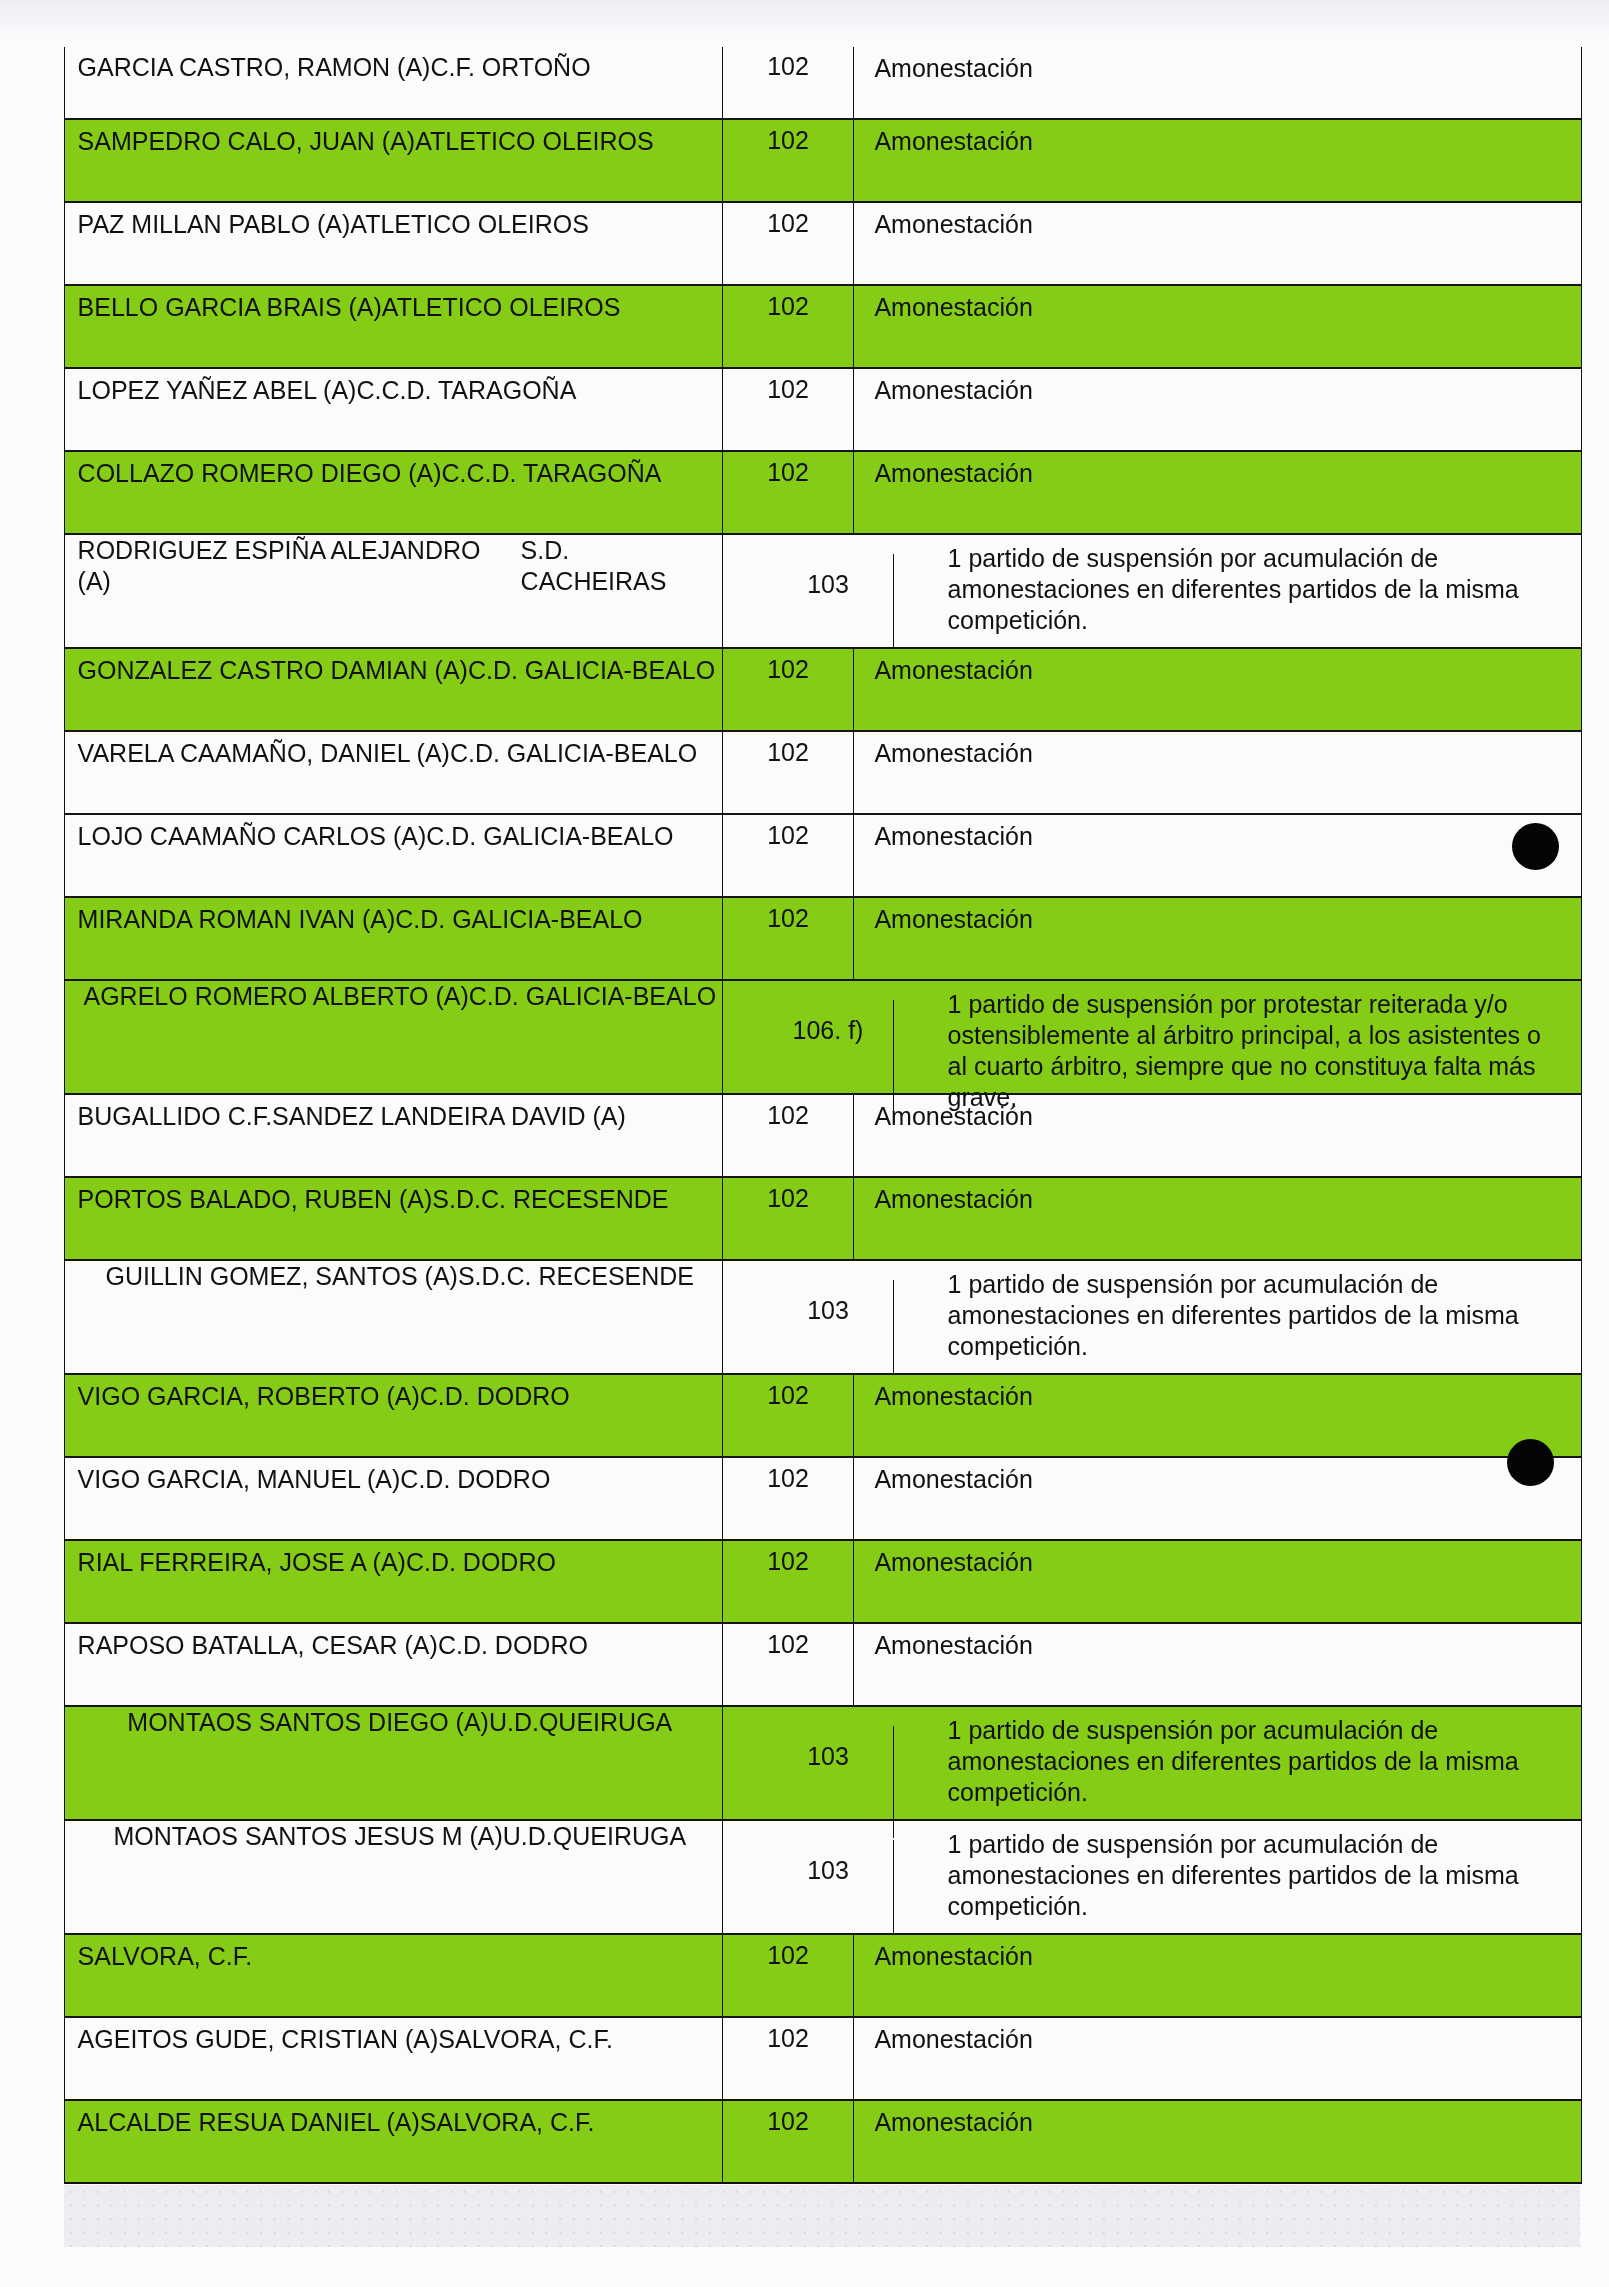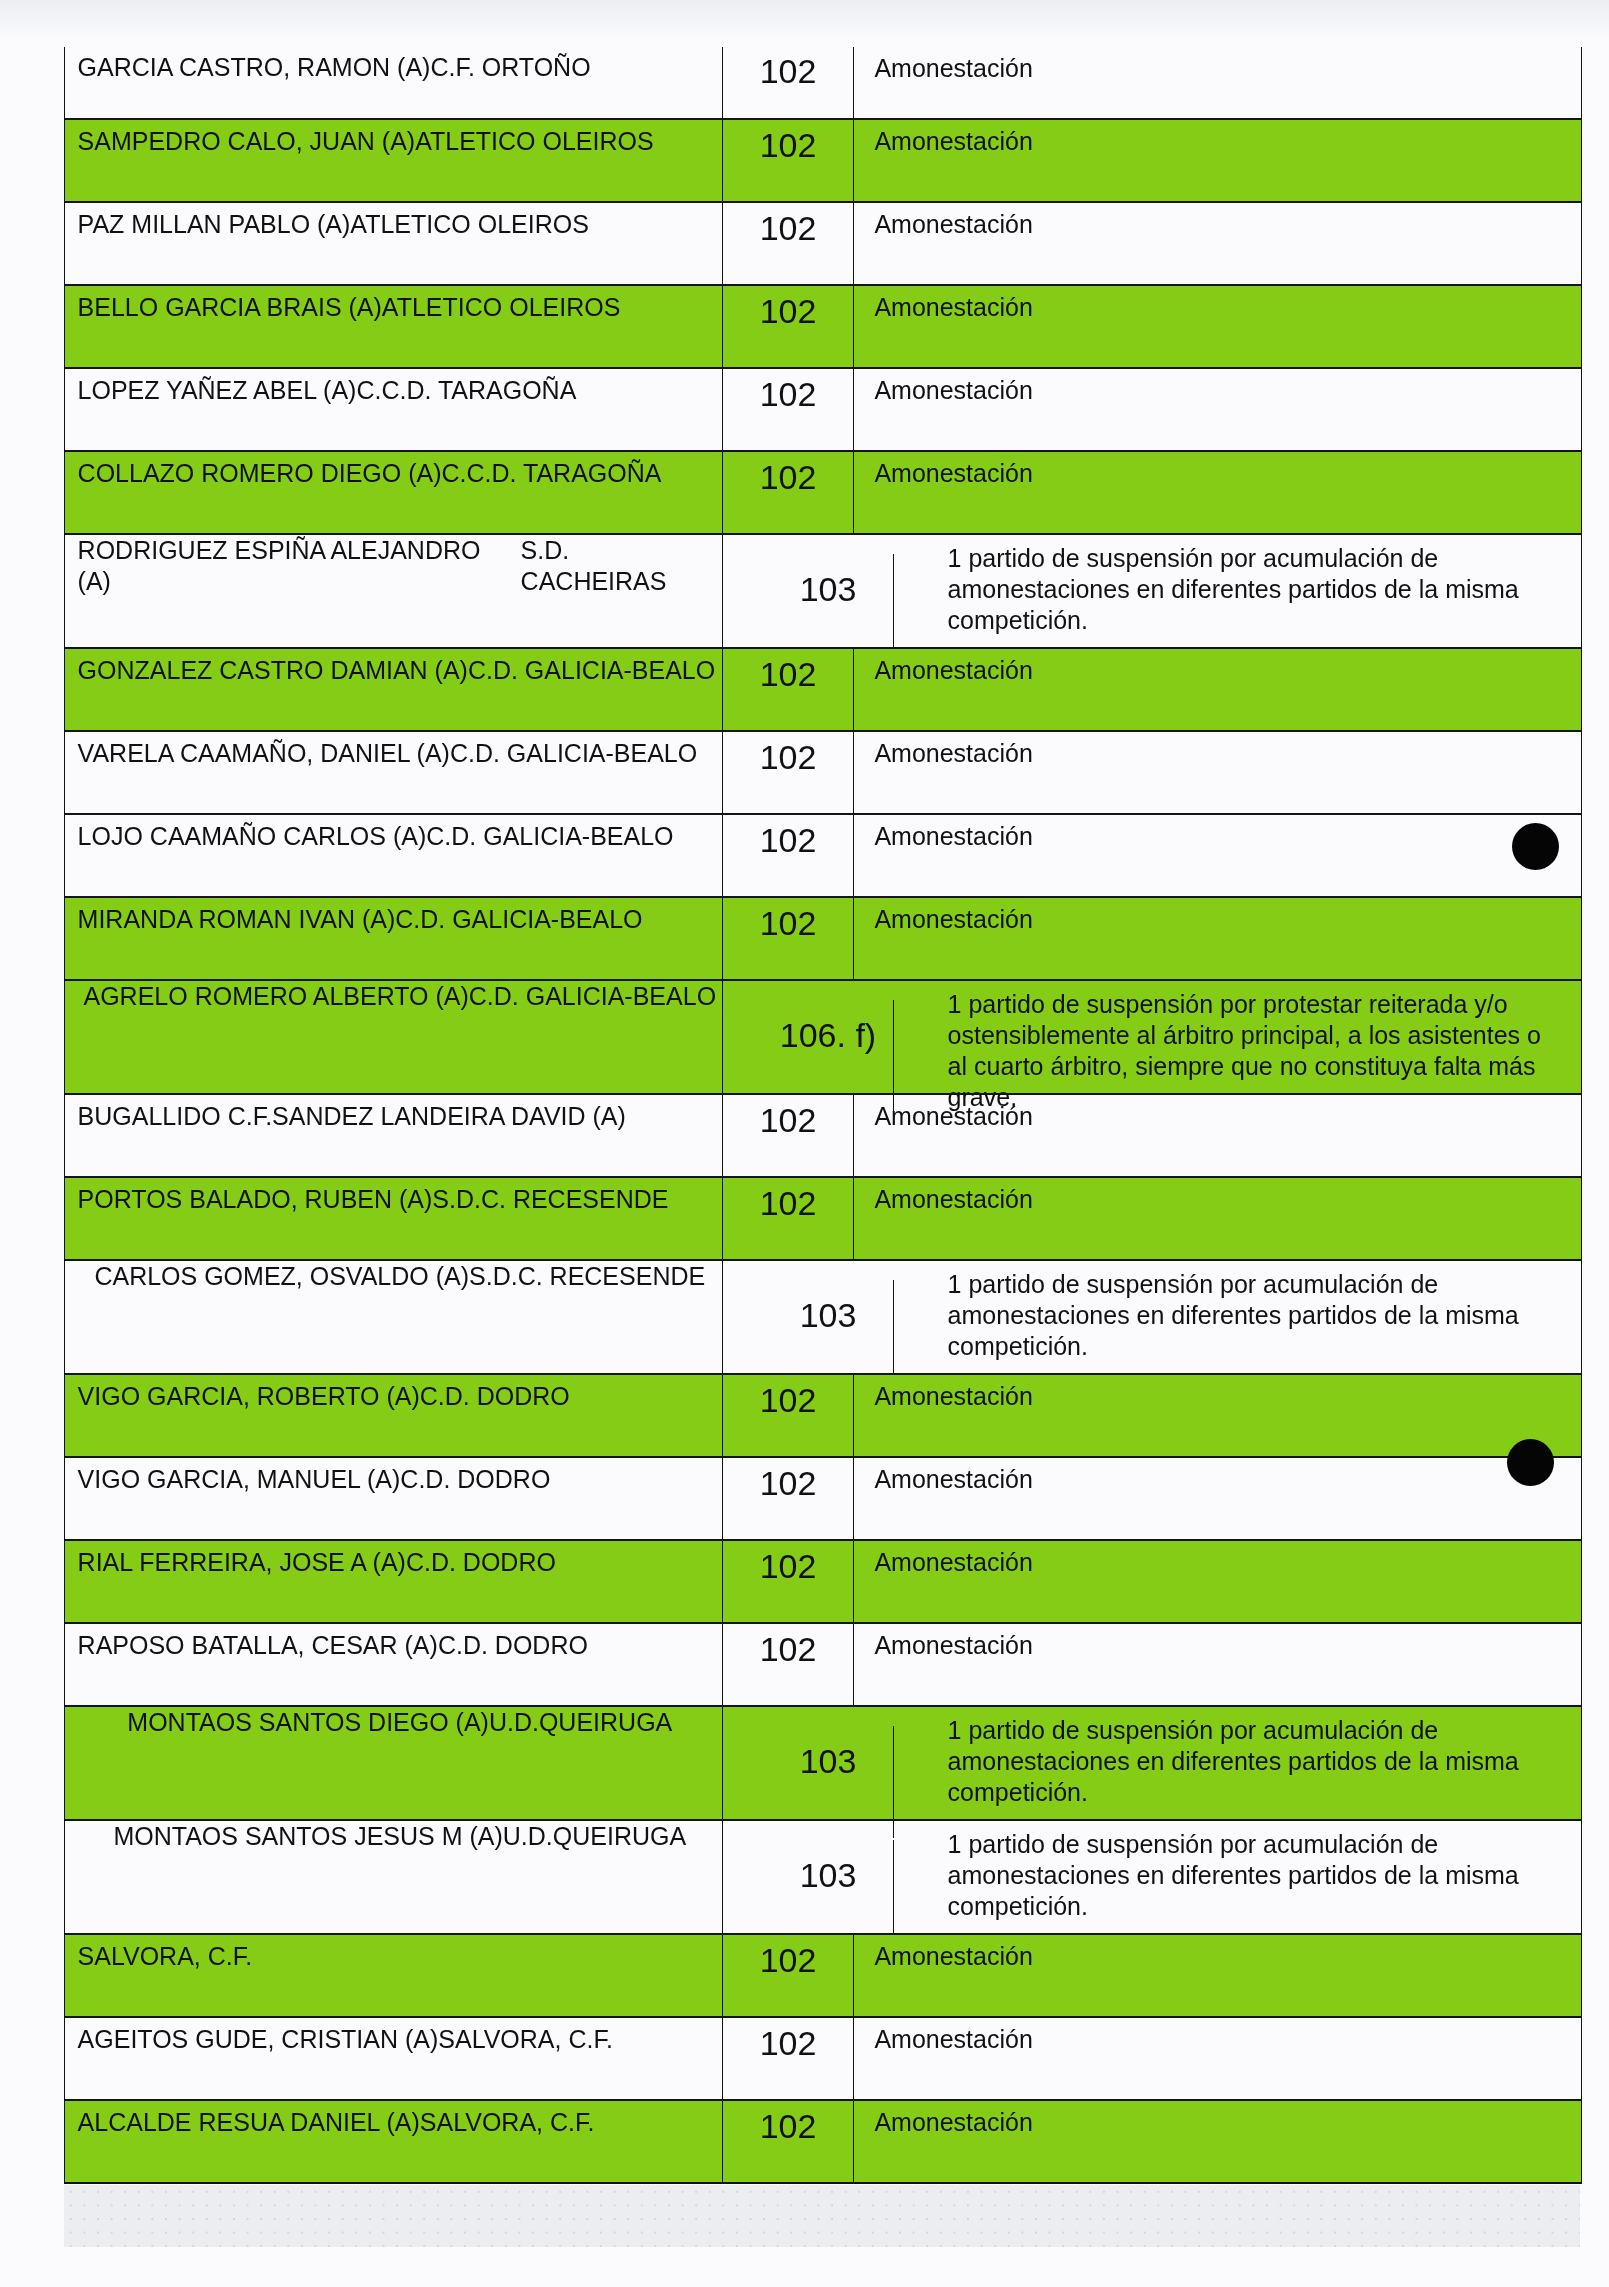--- a/index.html
+++ b/index.html
@@ -23,21 +23,21 @@
     box-sizing:border-box;
   }
   .row:first-child { border-top:none; }
   .row.alt { background:#84cc16; }
   .row.std { height:83px; }
   .row.first { height:71px; }
   .row.tall { height:114px;gap:40px; }
   .cell { box-sizing:border-box; height:100%; }
   .c-name { width:658px; border-right:1.9px solid #111; padding:0 0 0 12.6px; display:flex; flex-direction:row; justify-content:center; font-size:25px; line-height:31px; }
   .row.first .c-name { justify-content:flex-start; padding-top:4.9px; }
-  .c-art { width:131px; border-right:1.9px solid #111; text-align:center; font-size:34px; padding-top:5.8px; }
+  .c-art { width:131px; border-right:1.9px solid #111; text-align:center; font-size:25px; padding-top:5.8px; }
   .row.first .c-art { padding-top:4.9px; }
   .c-desc { flex:1; padding:5.8px 19.4px 0 20.4px; font-size:25px; line-height:31px; }
   .row.tall .c-desc { padding-left:13.6px; padding-top:7.8px; }
   .row.tall .c-art { padding-top:16px;margin-top:19px; }
   .std .c-name { justify-content:flex-start; padding-top:5.8px; }
   .dot {
     position:absolute; width:47px; height:47px; border-radius:50%;
     background:#050505;
   }
   .bottom-band {
@@ -160,21 +160,21 @@
   <div class="row std alt">
     <div class="cell c-name">
         <span>PORTOS BALADO, RUBEN (A)</span>
         <span>S.D.C. RECESENDE</span>
       </div>
     <div class="cell c-art">102</div>
     <div class="cell c-desc">Amonestación</div>
   </div>
   <div class="row tall">
     <div class="cell c-name">
-        <span>CARLOS GOMEZ, OSVALDO (A)</span>
+        <span>GUILLIN GOMEZ, SANTOS (A)</span>
         <span>S.D.C. RECESENDE</span>
       </div>
     <div class="cell c-art">103</div>
     <div class="cell c-desc">1 partido de suspensión por acumulación de amonestaciones en diferentes partidos de la misma competición.</div>
   </div>
   <div class="row std alt">
     <div class="cell c-name">
         <span>VIGO GARCIA, ROBERTO (A)</span>
         <span>C.D. DODRO</span>
       </div>

